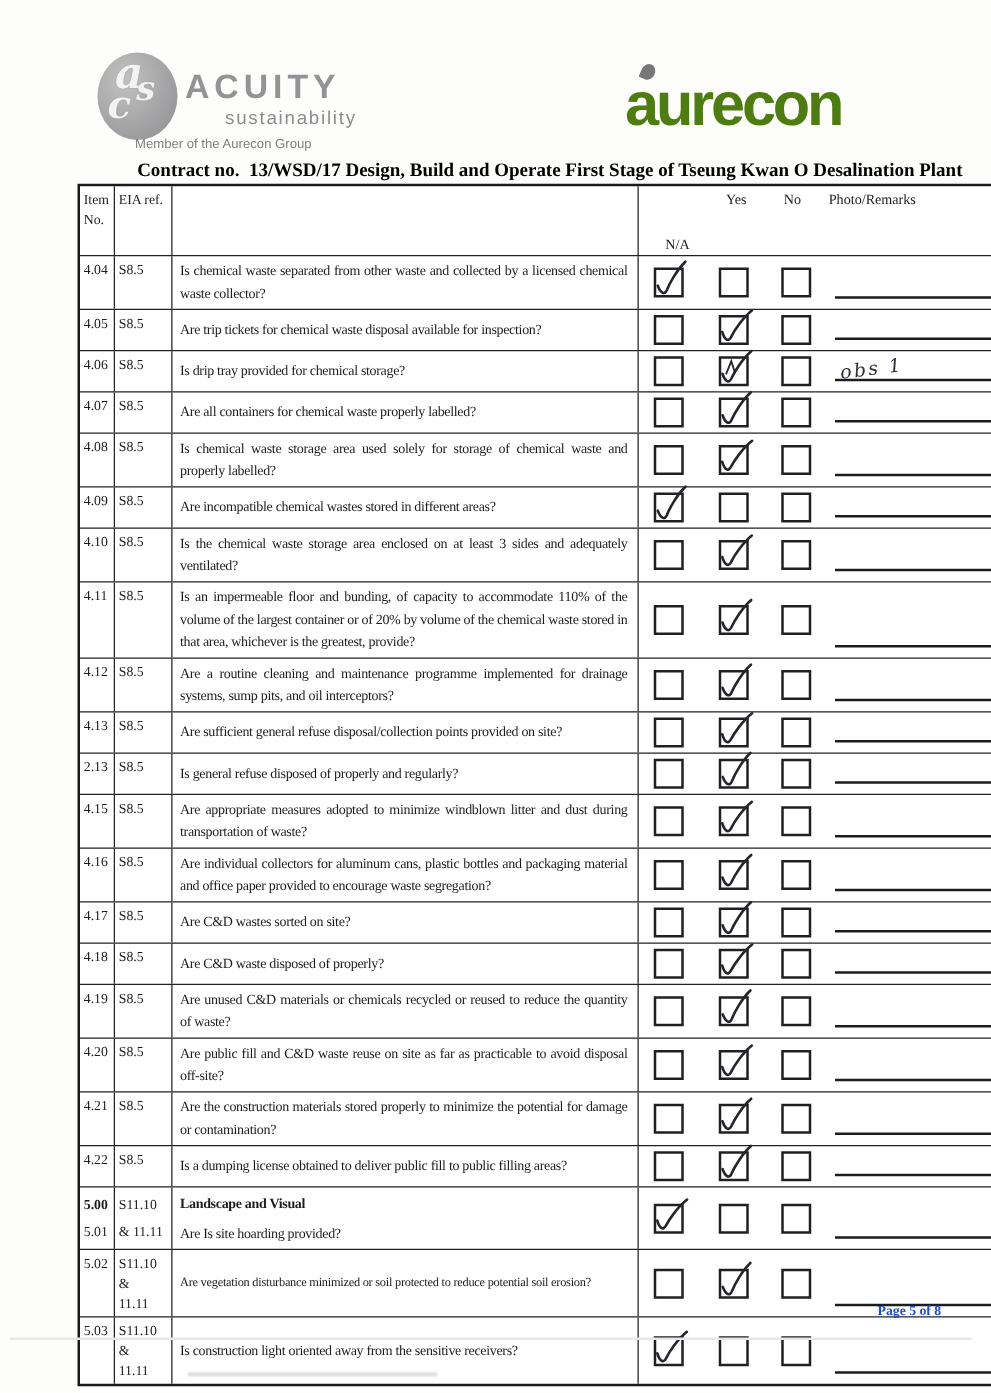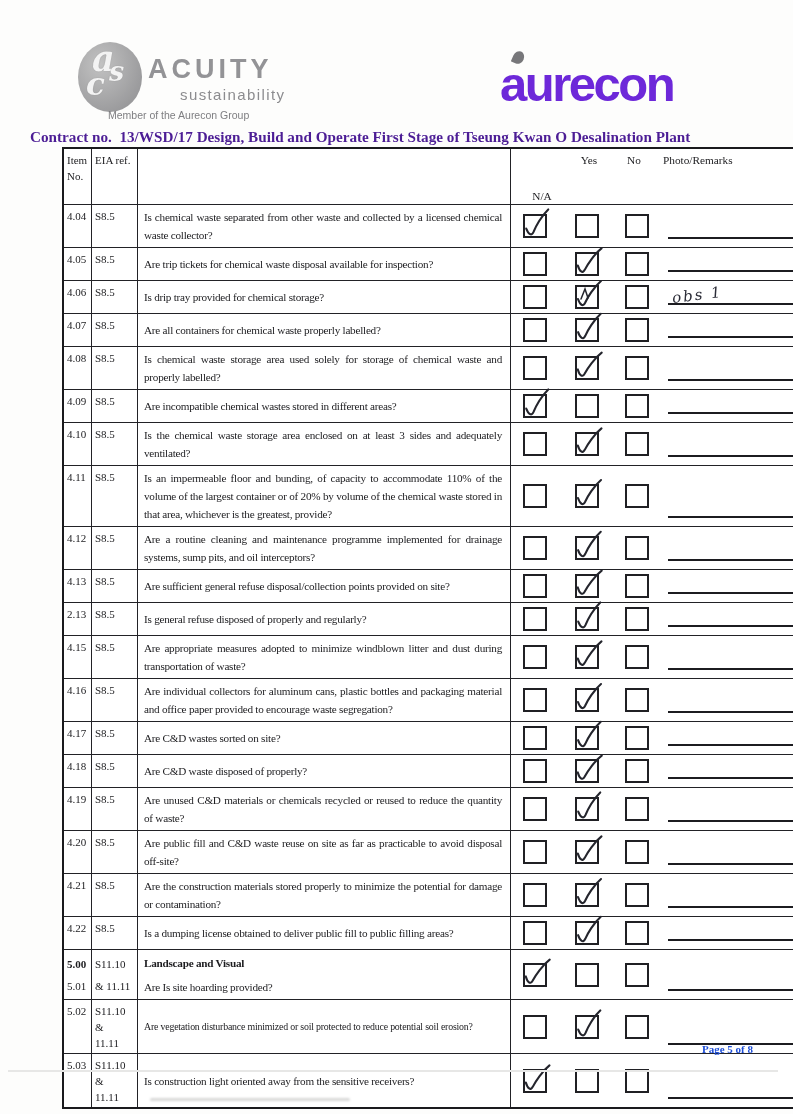--- a/index.html
+++ b/index.html
@@ -39,33 +39,33 @@
     font-size:15px; letter-spacing:1.4px; color:#8c8c8f;
   }
   .acuity-member {
     position:absolute; left:108px; top:109px;
     font-family:"Liberation Sans", sans-serif;
     font-weight:400; font-size:10.5px; color:#7e7e81;
   }
   .aurecon {
     position:absolute; left:500px; top:56px;
     font-family:"Liberation Sans", sans-serif;
-    font-weight:700; font-size:49px; letter-spacing:-2.5px; color:#6d28d9;
+    font-weight:700; font-size:49px; letter-spacing:-2.5px; color:#4d7c0f;
   }
   .aurecon-drop {
     position:absolute; left:13px; top:-5px; width:11px; height:13px;
     background:#77777a;
     border-radius:50% 50% 50% 4%;
     transform:rotate(24deg);
   }
 
   .doc-title {
     position:absolute; top:128px; left:30px; width:740px;
-    text-align:left; font-weight:700; font-size:15.2px;
-    white-space:pre-wrap; color:#4c1d95;
+    text-align:right; font-weight:700; font-size:15.2px;
+    white-space:pre-wrap; color:#000000;
   }
 
   
   .tbl {
     position:absolute; left:62px; top:147px; width:754px;
     border:2px solid #1a1a1d; background:#fff;
   }
   .trow { display:flex; border-bottom:1.5px solid #222226; }
   .trow:last-child { border-bottom:none; }
 

